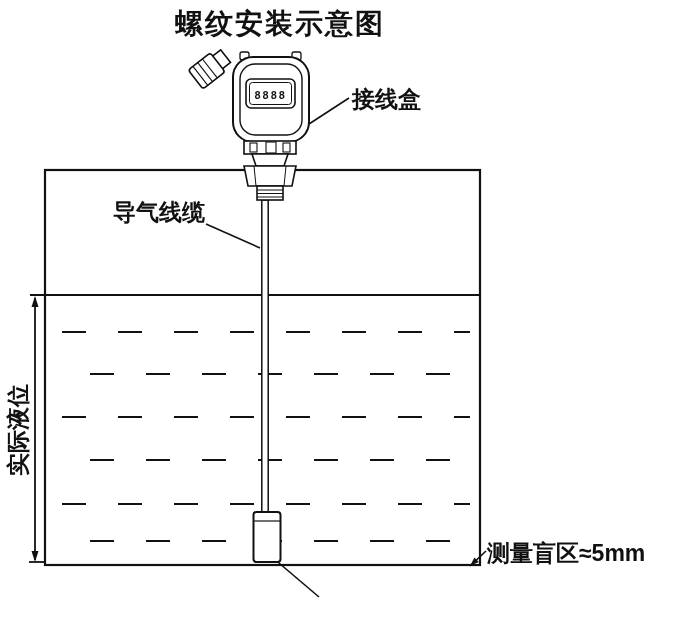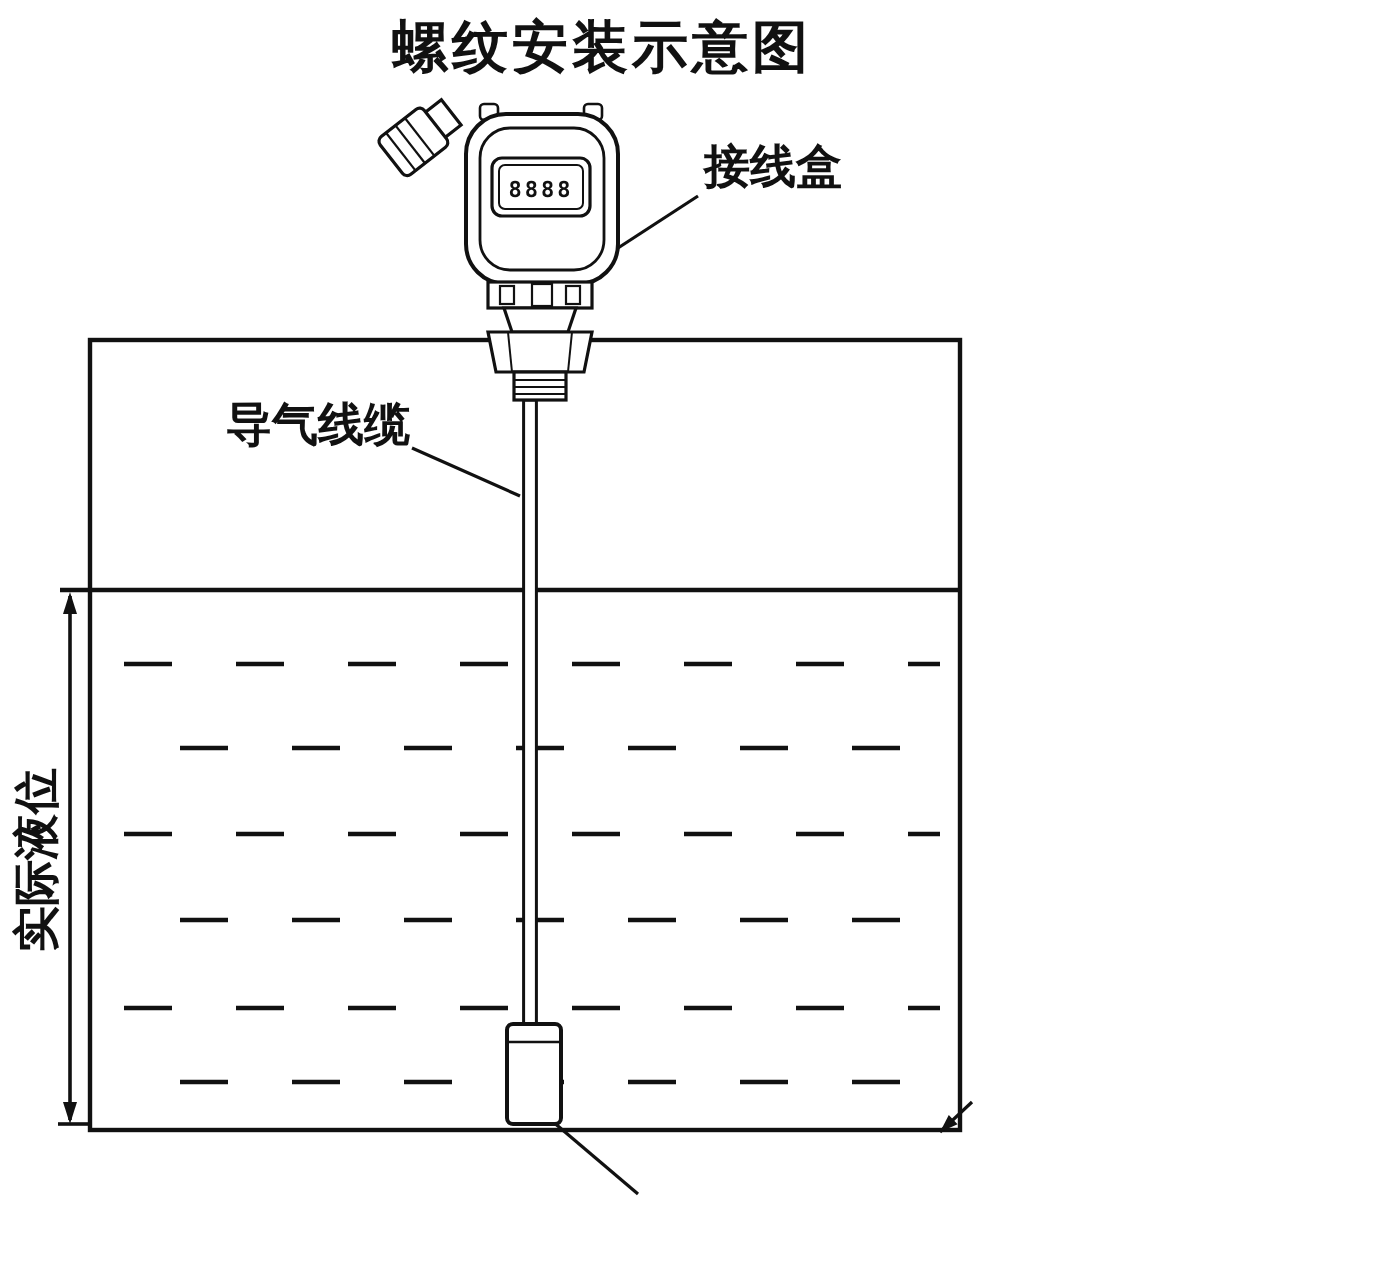--- a/index.html
+++ b/index.html
@@ -19,29 +19,28 @@
   }
   .title {
     position: absolute;
     left: 0; top: 5px;
     width: 560px;
     text-align: center;
     font-size: 28px;
     font-weight: 700;
     letter-spacing: 2px;
     white-space: nowrap;
-    padding-left: 21px;
   }
   .label {
     position: absolute;
     font-size: 23px;
     font-weight: 600;
     white-space: nowrap;
   }
-  .label-junction { left: 352px; top: 68px; text-align: center; }
+  .label-junction { left: 352px; top: 84px; text-align: center; }
   .label-aircable { left: 113px; top: 197px; }
   .label-transmitter { left: 318px; top: 591px; }
   .label-blindzone { left: 487px; top: 538px; }
   .label-level {
     left: -34px; top: 417px;
     width: 100px; height: 26px;
     text-align: center;
     transform: rotate(-90deg);
     transform-origin: center center;
   }
@@ -148,15 +147,16 @@
   </svg>
 
   <div class="title">螺纹安装示意图</div>
 
   <div class="label label-junction">接线盒</div>
 
   <div class="label label-aircable">导气线缆</div>
 
   <div class="label label-level">实际液位</div>
 
+  <div class="label label-blindzone">测量盲区≈5mm</div>
 
 
 </div>
 
 </body></html>

